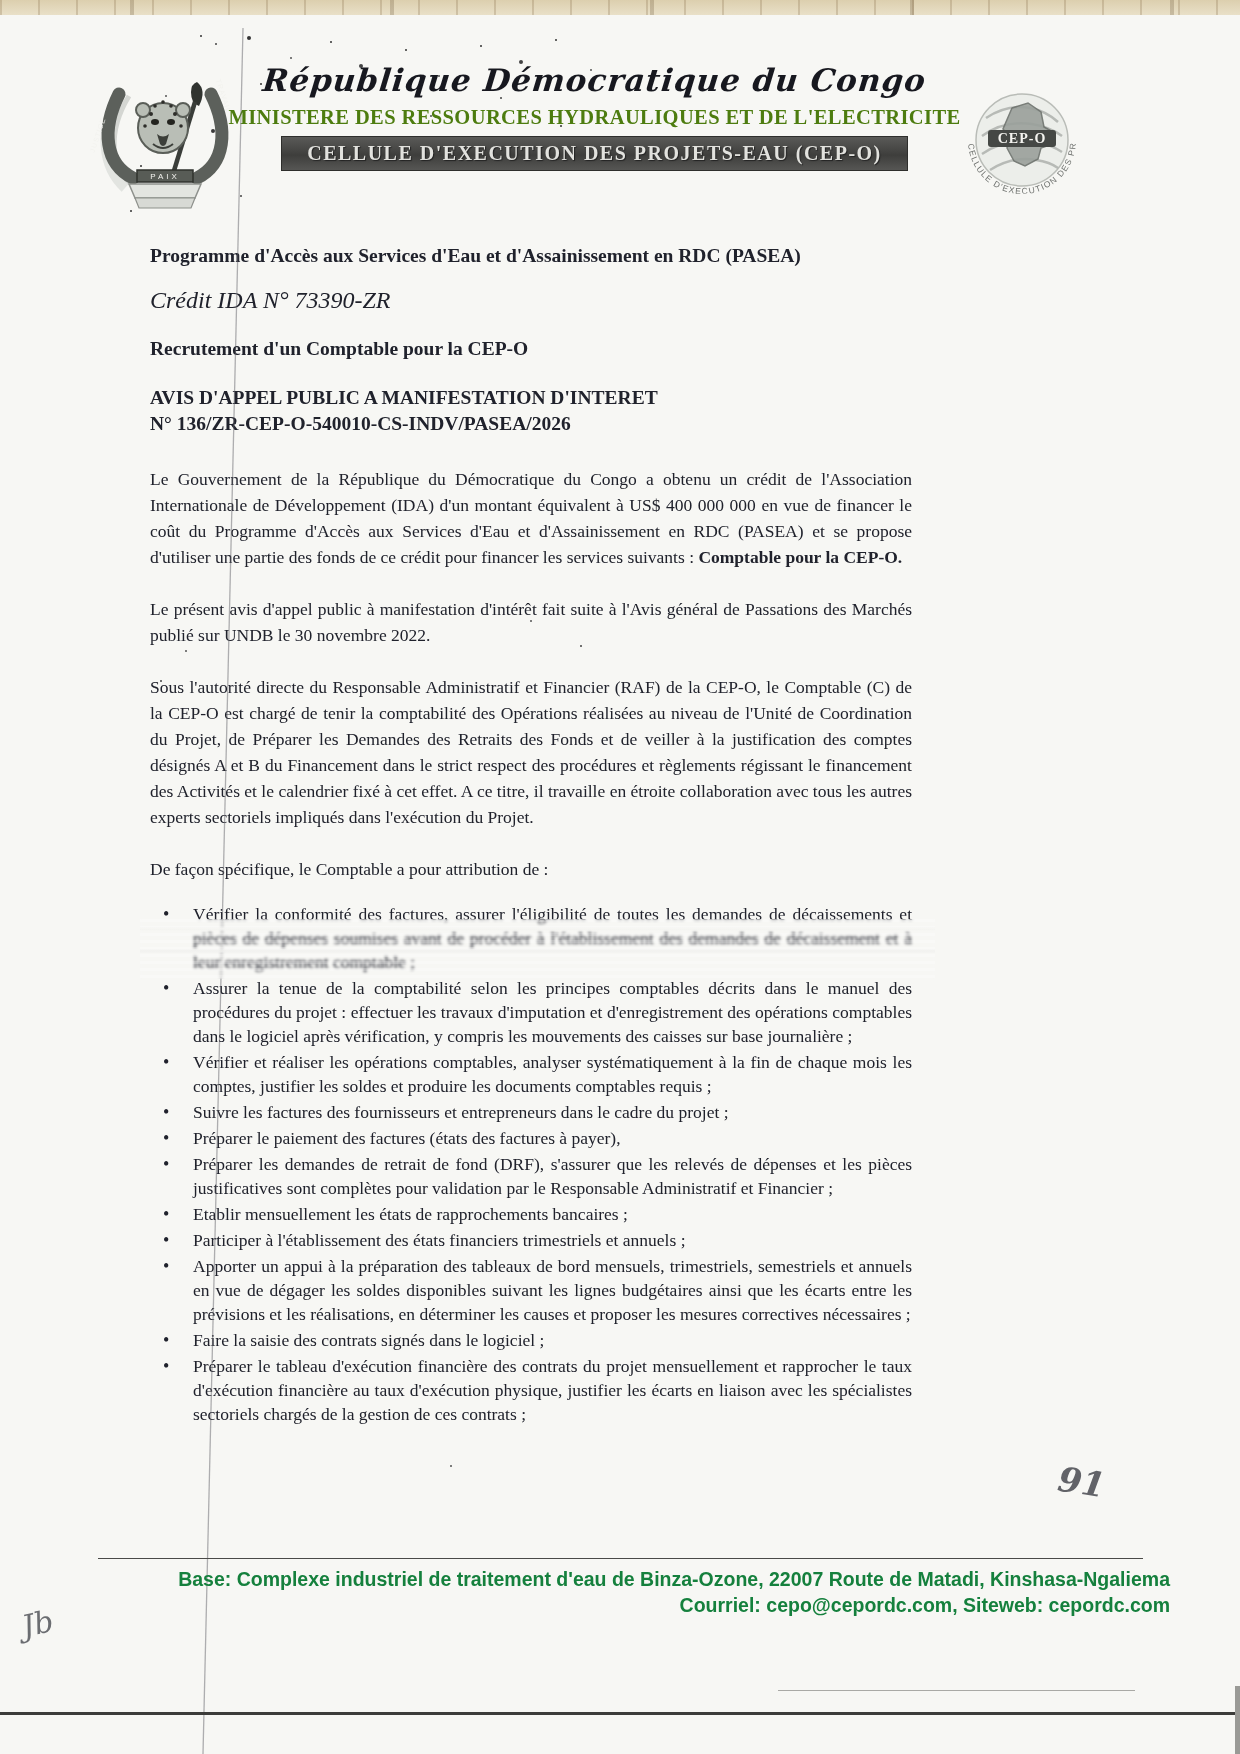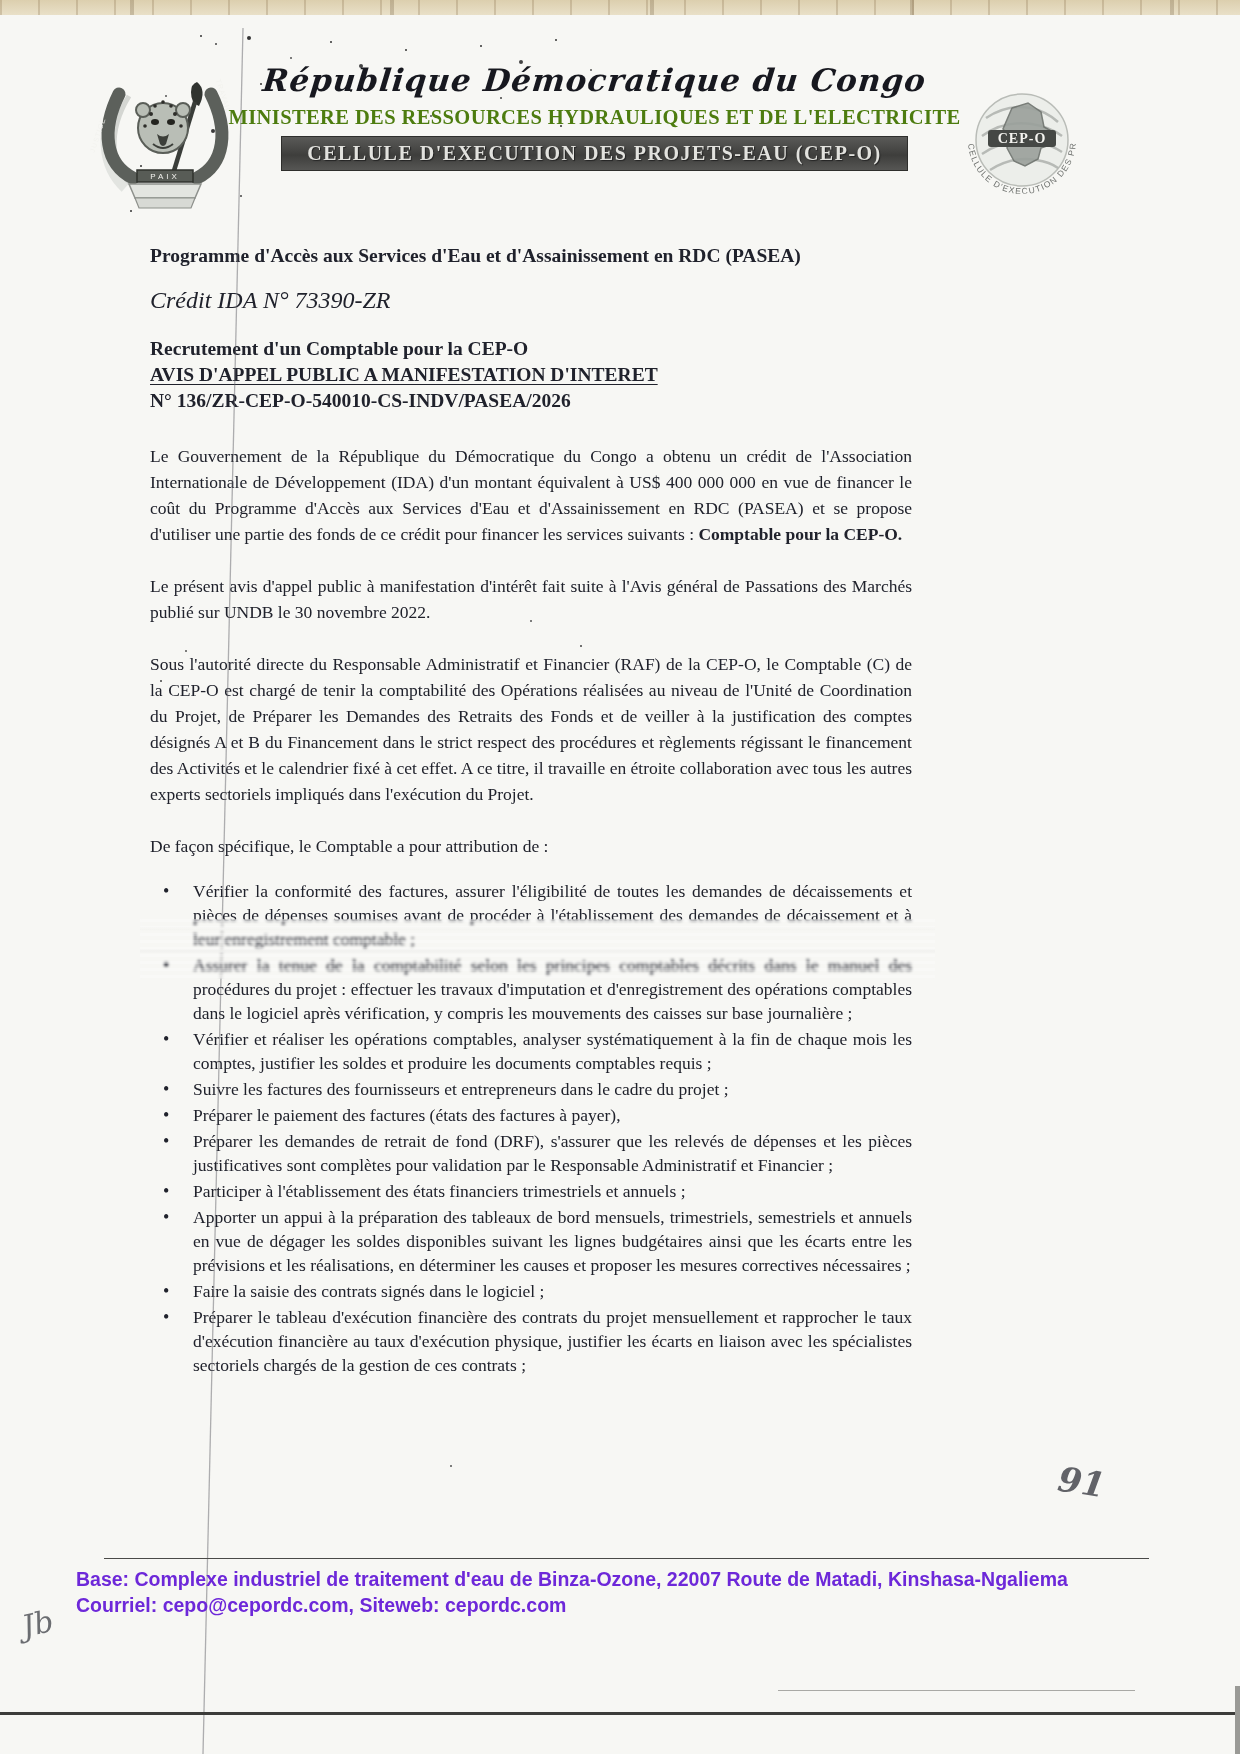--- a/index.html
+++ b/index.html
@@ -34,40 +34,40 @@
     text-shadow:1px 1px 1px #222;border:1px solid #2e2e2c;}
   .seal{position:absolute;left:958px;top:78px;}
   
   .doc{position:absolute;left:150px;top:243px;width:762px;font-size:17.5px;line-height:26px;}
   .t-center{text-align:left;}
   .t-bold{font-weight:bold;}
   .t-italic{font-style:italic;}
   .title-program{font-size:19.5px;}
   .title-credit{font-size:24px;margin-top:18px;}
   .title-recr{font-size:19.5px;margin-top:23px;}
-  .title-avis{font-size:19.5px;text-decoration:underline;text-underline-offset:3px;}
+  .title-avis{font-size:19.5px;margin-top:23px;text-underline-offset:3px;}
   .title-num{font-size:19.5px;}
   .para{text-align:justify;margin-top:26px;}
   .para.first{margin-top:29px;}
   ul.attribs{margin:20px 0 0 0;padding:0;list-style:none;}
   ul.attribs li{position:relative;padding-left:43px;text-align:justify;line-height:24px;margin-bottom:2px;}
   ul.attribs li::before{content:"\2022";position:absolute;left:13px;top:0;font-size:18px;}
   
   .fold-svg{position:absolute;left:0;top:0;pointer-events:none;}
   .blur-band{position:absolute;left:140px;top:919px;width:795px;height:60px;
     backdrop-filter:blur(1.4px);-webkit-backdrop-filter:blur(1.4px);
     background:
       linear-gradient(rgba(250,250,248,0) 0 8px, rgba(244,244,241,.75) 9px 11px, rgba(250,250,248,0) 12px 30px, rgba(240,240,238,.7) 31px 33px, rgba(250,250,248,0) 34px),
       repeating-linear-gradient(180deg, rgba(255,255,255,.25) 0 3px, rgba(0,0,0,0) 3px 7px);}
   .hand{position:absolute;color:#3d3f46;font-family:"DejaVu Serif",serif;font-style:italic;}
   .hand-right{left:1058px;top:1462px;font-size:34px;transform:rotate(9deg);font-weight:bold;opacity:.8;}
   .hand-left{left:22px;top:1606px;font-size:30px;transform:rotate(-12deg);opacity:.75;}
   
-  .footer{position:absolute;left:76px;top:1558px;width:1100px;text-align:left;
-    font-family:"Liberation Sans",sans-serif;font-weight:bold;font-size:19.5px;line-height:25.5px;color:#6d28d9;}
+  .footer{position:absolute;left:70px;top:1558px;width:1100px;text-align:right;
+    font-family:"Liberation Sans",sans-serif;font-weight:bold;font-size:19.5px;line-height:25.5px;color:#15803d;}
   .footer-rule{border-top:1.6px solid #4a4a48;width:1045px;margin:0 auto 8px auto;}
   .line-faint{position:absolute;left:778px;top:1690px;width:357px;height:1px;background:#a9a9a5;}
   .line-bottom{position:absolute;left:0;top:1712px;width:1240px;height:2.6px;background:#3c3c3a;}
 </style>
 </head>
 <body>
 
 <div class="page">
 
   <div class="scan-strip"></div>
@@ -149,20 +149,21 @@
     <div class="para">Sous l'autorité directe du Responsable Administratif et Financier (RAF) de la CEP-O, le Comptable (C) de la CEP-O est chargé de tenir la comptabilité des Opérations réalisées au niveau de l'Unité de Coordination du Projet, de Préparer les Demandes des Retraits des Fonds et de veiller à la justification des comptes désignés A et B du Financement dans le strict respect des procédures et règlements régissant le financement des Activités et le calendrier fixé à cet effet. A ce titre, il travaille en étroite collaboration avec tous les autres experts sectoriels impliqués dans l'exécution du Projet.</div>
     <div class="para">De façon spécifique, le Comptable a pour attribution de :</div>
 
     <ul class="attribs">
       <li>Vérifier la conformité des factures, assurer l'éligibilité de toutes les demandes de décaissements et pièces de dépenses soumises avant de procéder à l'établissement des demandes de décaissement et à leur enregistrement comptable ;</li>
       <li>Assurer la tenue de la comptabilité selon les principes comptables décrits dans le manuel des procédures du projet : effectuer les travaux d'imputation et d'enregistrement des opérations comptables dans le logiciel après vérification, y compris les mouvements des caisses sur base journalière ;</li>
       <li>Vérifier et réaliser les opérations comptables, analyser systématiquement à la fin de chaque mois les comptes, justifier les soldes et produire les documents comptables requis ;</li>
       <li>Suivre les factures des fournisseurs et entrepreneurs dans le cadre du projet ;</li>
       <li>Préparer le paiement des factures (états des factures à payer),</li>
       <li>Préparer les demandes de retrait de fond (DRF), s'assurer que les relevés de dépenses et les pièces justificatives sont complètes pour validation par le Responsable Administratif et Financier ;</li>
+      <li>Etablir mensuellement les états de rapprochements bancaires ;</li>
       <li>Participer à l'établissement des états financiers trimestriels et annuels ;</li>
       <li>Apporter un appui à la préparation des tableaux de bord mensuels, trimestriels, semestriels et annuels en vue de dégager les soldes disponibles suivant les lignes budgétaires ainsi que les écarts entre les prévisions et les réalisations, en déterminer les causes et proposer les mesures correctives nécessaires ;</li>
       <li>Faire la saisie des contrats signés dans le logiciel ;</li>
       <li>Préparer le tableau d'exécution financière des contrats du projet mensuellement et rapprocher le taux d'exécution financière au taux d'exécution physique, justifier les écarts en liaison avec les spécialistes sectoriels chargés de la gestion de ces contrats ;</li>
     </ul>
   </div>
 
   <svg class="fold-svg" width="1240" height="1754">
     <line x1="243" y1="28" x2="203" y2="1754" stroke="#63636a" stroke-opacity=".5" stroke-width="1.3"></line>
   </svg>

